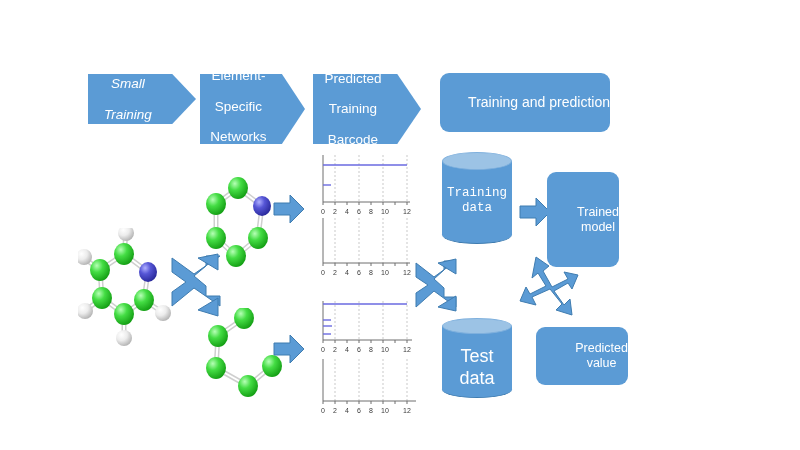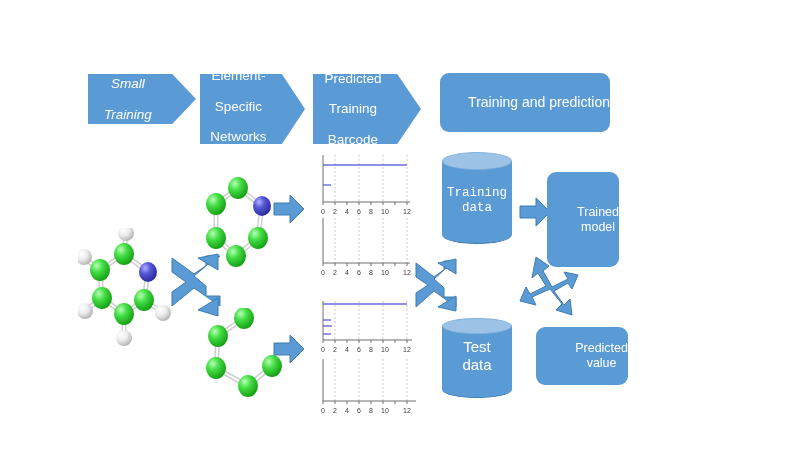--- a/index.html
+++ b/index.html
@@ -441,21 +441,21 @@
   <div class="arrow" style="left:508px; top:253px;">
     <svg width="72" height="68" viewBox="0 0 72 68">
       <path d="M28 4 L41 13 L35 18 L44 34 L60 26 L56 19 L70 22 L64 36 L60 30 L46 38 L56 52 L62 46 L64 62 L48 57 L54 51 L42 36 L24 44 L28 52 L12 48 L18 34 L22 41 L38 33 L30 20 L24 25 L28 4 Z" fill="#5B9BD5" stroke="#3f7cb0" stroke-width="1"></path>
     </svg>
   </div>
 
   <div class="cylinder" style="left:442px; top:318px; width:70px; height:80px;">
     <div class="cyl-bottom" style="bottom:0; height:16px;"></div>
     <div class="cyl-body" style="top:8px; bottom:8px;"></div>
     <div class="cyl-top" style="top:0; height:16px;"></div>
-    <div class="cyl-label" style="top:20px; font-size:15px;">
+    <div class="cyl-label" style="top:28px; font-size:18px;">
       <span>Test</span><br>
       <span>data</span>
     </div>
   </div>
 
   <div class="roundbox abs" style="left:536px; top:327px; width:84px; height:58px; font-size:12.5px;padding-left:8px;">
     <span>
       <span>Predicted</span><br>
       <span>value</span>
     </span>

